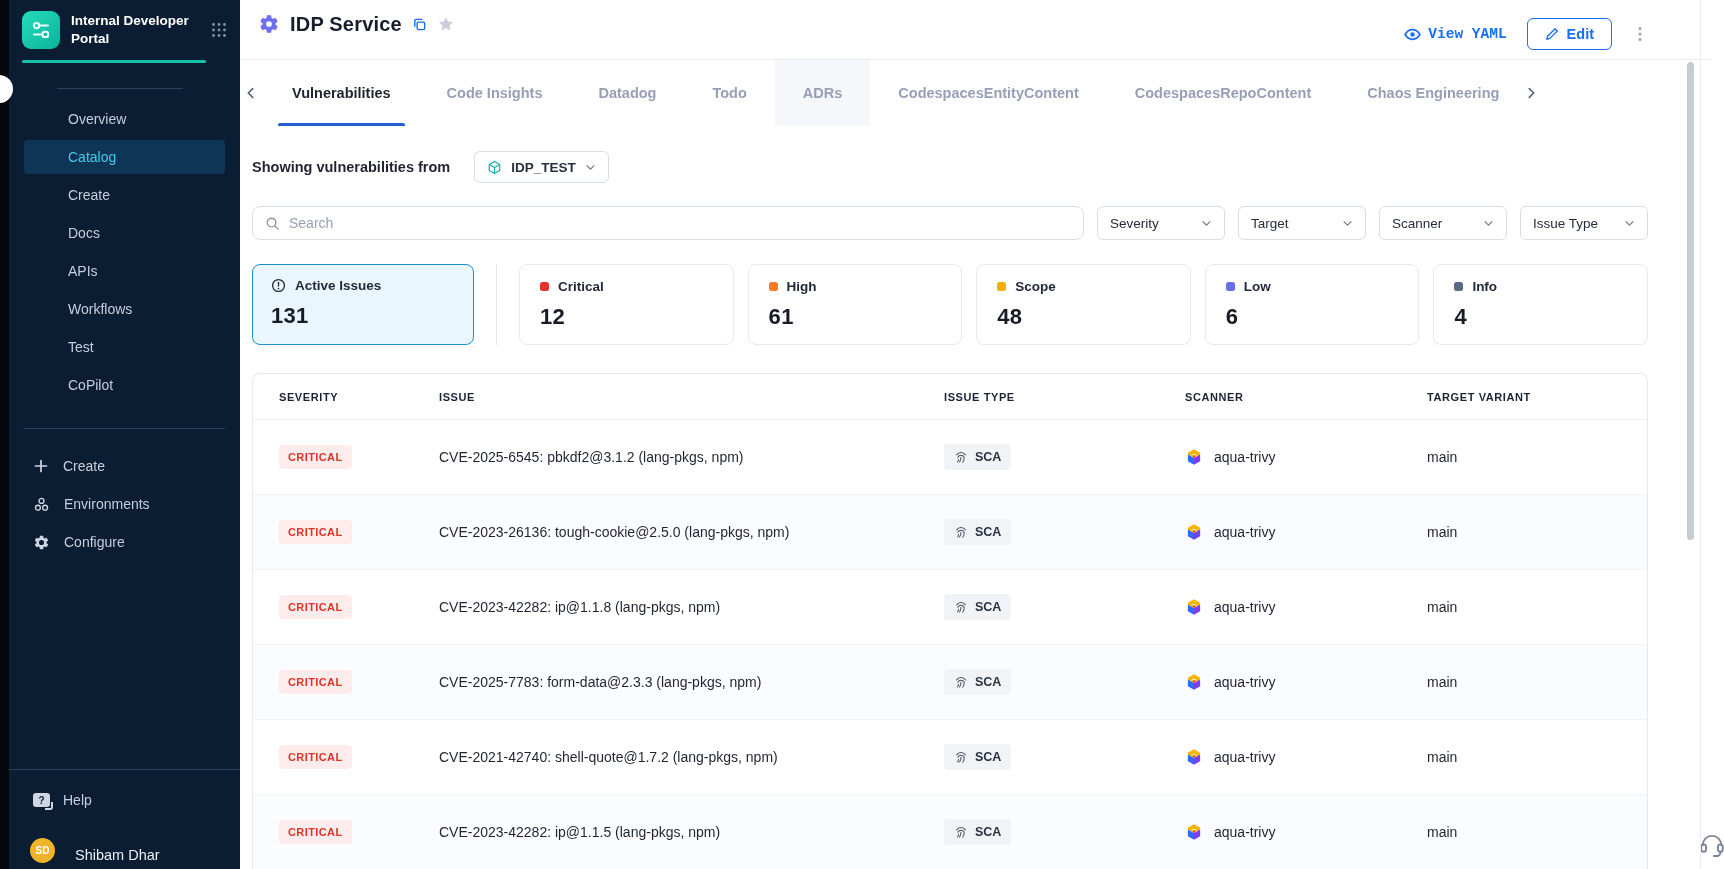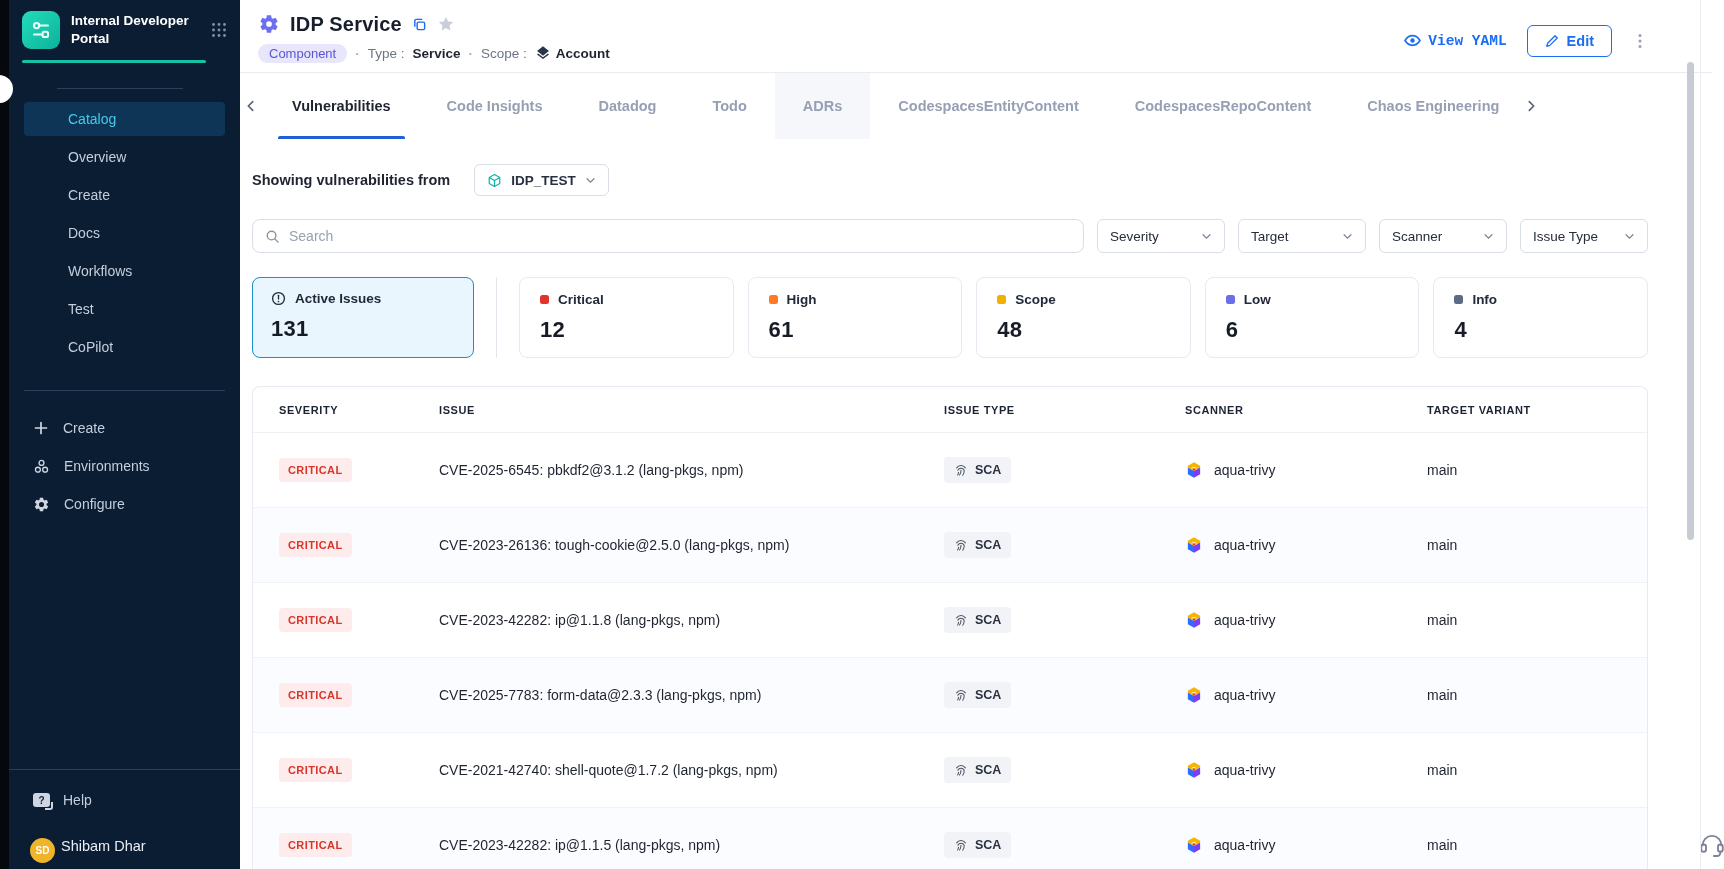--- a/index.html
+++ b/index.html
@@ -30,21 +30,21 @@
   .side-divider-full { border-top:1px solid #28405c; margin:22px 15px 0 15px; }
   .side-actions { margin-top:18px; }
   .action-item { display:flex; align-items:center; gap:14px; height:38px; padding-left:24px; font-size:14px; color:#c4cedc; cursor:pointer; }
   .flex-spacer { flex:1; }
   .side-bottom { border-top:1px solid #28405c; padding:22px 0 6px 0; }
   .help-item { display:flex; align-items:center; gap:13px; padding-left:24px; font-size:14px; color:#c4cedc; cursor:pointer; }
   .help-bubble { width:17px; height:14px; border-radius:3px; background:#cfd6e2; color:#0b1d33;
     font-size:10px; font-weight:bold; display:flex; align-items:center; justify-content:center; position:relative; }
   .help-bubble::after { content:""; position:absolute; right:-3px; bottom:-3px; width:6px; height:6px;
     border-right:2px solid #cfd6e2; border-bottom:2px solid #cfd6e2; border-radius:0 0 3px 0; background:transparent; }
-  .user-item { display:flex; align-items:flex-start; gap:6px; padding-left:21px; margin-top:30px; font-size:14.5px; color:#e8edf4; cursor:pointer; }
+  .user-item { display:flex; align-items:flex-end; gap:20px; padding-left:21px; margin-top:30px; font-size:14.5px; color:#e8edf4; cursor:pointer; }
   .avatar { width:25px; height:25px; border-radius:50%; background:#f0b429; color:#fff;
     font-size:10px; font-weight:bold; display:flex; align-items:center; justify-content:center; flex:none; }
 
   
   .main { position:absolute; left:228px; top:0; width:1484px; height:869px; background:#fff; }
 
   .entity-header { display:flex; justify-content:space-between; padding:10px 64px 0 30px; }
   .title-row { display:flex; align-items:center; gap:10px; height:28px; }
   .page-title { font-size:20px; font-weight:bold; color:#171d2b; letter-spacing:.2px; }
   .icon-btn { background:none; border:none; cursor:pointer; padding:0; display:flex; align-items:center; }
@@ -143,24 +143,25 @@
         <circle cx="3.5" cy="14.5" r="1.4"></circle>
           <circle cx="9" cy="14.5" r="1.4"></circle>
           <circle cx="14.5" cy="14.5" r="1.4"></circle>
       </svg>
     </span>
   </div>
   <div class="brand-underline"></div>
   <div class="side-divider-short"></div>
 
   <nav class="side-nav">
+      <div class="nav-item"><span class="nav-label">Overview</span></div>
       <div class="nav-item active"><span class="nav-label">Catalog</span></div>
-      <div class="nav-item"><span class="nav-label">Overview</span></div>
       <div class="nav-item"><span class="nav-label">Create</span></div>
       <div class="nav-item"><span class="nav-label">Docs</span></div>
+      <div class="nav-item"><span class="nav-label">APIs</span></div>
       <div class="nav-item"><span class="nav-label">Workflows</span></div>
       <div class="nav-item"><span class="nav-label">Test</span></div>
       <div class="nav-item"><span class="nav-label">CoPilot</span></div>
     </nav>
 
   <div class="side-divider-full"></div>
   <div class="side-actions">
     <div class="action-item">
       <span>
         <svg width="16" height="16" viewBox="0 0 16 16" fill="none" stroke="#cfd6e2" stroke-width="1.7" stroke-linecap="round">
@@ -218,36 +219,20 @@
           <svg width="15" height="15" viewBox="0 0 16 16" fill="none" stroke="#1b6ef3" stroke-width="1.5">
               <rect x="5.5" y="5.5" width="8" height="8" rx="1.5"></rect>
               <path d="M3 10.5V4a1.5 1.5 0 0 1 1.5-1.5H11"></path>
             </svg>
         </button>
         <button class="icon-btn">
           <svg width="18" height="18" viewBox="0 0 24 24" fill="#c9cfda">
               <path d="M12 2.5l2.9 6 6.6.9-4.8 4.6 1.2 6.5L12 17.4l-5.9 3.1 1.2-6.5L2.5 9.4l6.6-.9z"></path>
             </svg>
         </button>
-      </div>
-      <div class="meta-row">
-        <span class="kind-badge">Component</span>
-        <span class="sep"></span>
-        <span>Type :</span>
-        <span class="meta-strong">Service</span>
-        <span class="sep"></span>
-        <span>Scope :</span>
-        <span class="scope-wrap">
-          <span>
-            <svg width="16" height="16" viewBox="0 0 24 24" fill="#2c3547">
-                <path d="M11.99 18.54l-7.37-5.73L3 14.07l9 7 9-7-1.63-1.27-7.38 5.74zM12 16l7.36-5.73L21 9l-9-7-9 7 1.63 1.27L12 16z"></path>
-              </svg>
-          </span>
-          <span class="meta-strong">Account</span>
-        </span>
       </div>
     </div>
     <div class="eh-right">
       <span class="view-yaml">
         <span>
           <svg width="17" height="17" viewBox="0 0 16 16">
               <path d="M1 8s2.7-4.5 7-4.5S15 8 15 8s-2.7 4.5-7 4.5S1 8 1 8z" fill="none" stroke="#1b6ef3" stroke-width="1.6"></path>
               <circle cx="8" cy="8" r="2.1" fill="#1b6ef3"></circle>
             </svg>
         </span>

